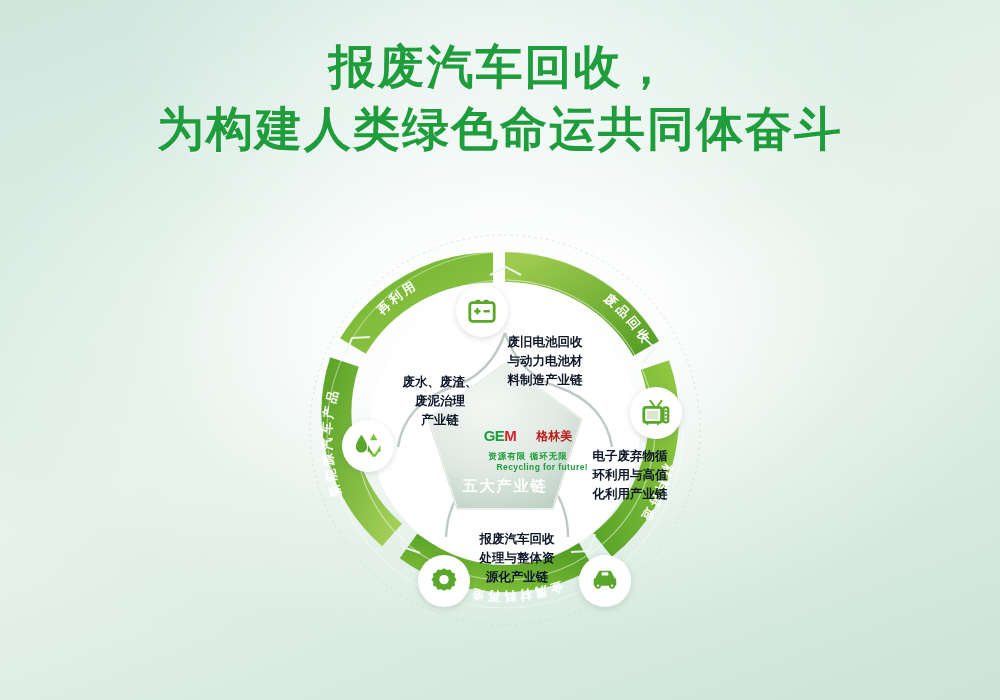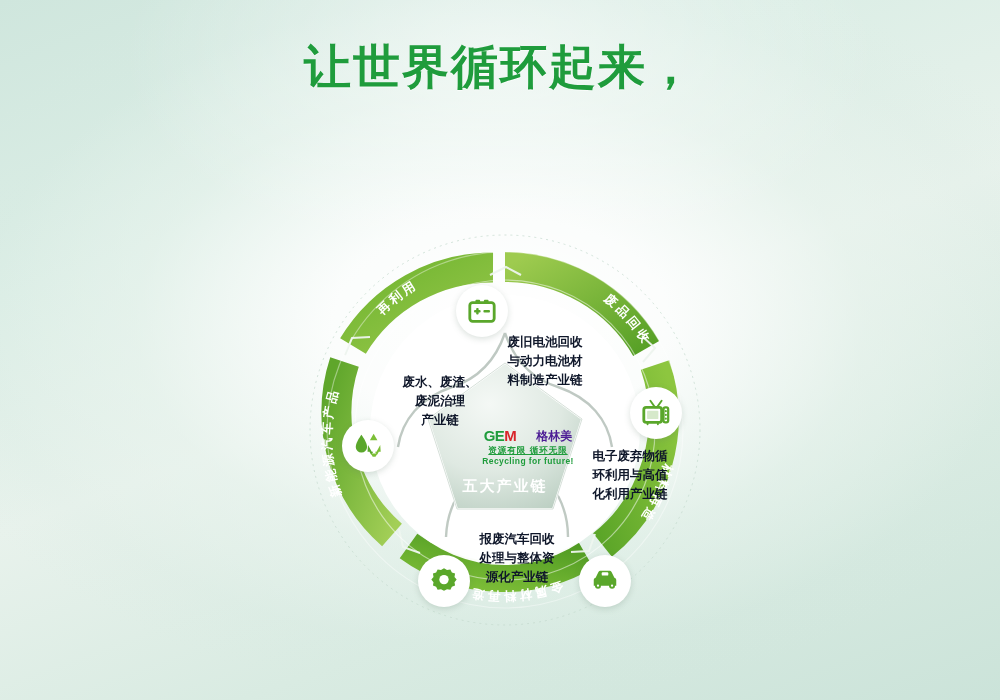--- a/index.html
+++ b/index.html
@@ -36,37 +36,38 @@
   .coreSub{
     font-family:"Liberation Sans","DejaVu Sans",sans-serif;
     font-size:15px;font-weight:700;fill:#ffffff;letter-spacing:2px;
   }
 
   
   .logoBox{position:absolute;left:178px;top:212px;width:120px;height:46px;text-align:center;}
   .logoRow1{display:flex;align-items:center;justify-content:center;gap:20px;height:17px;}
   .gemMark{font-size:15px;font-weight:700;color:#1f9c3c;letter-spacing:-0.5px;line-height:1;font-family:"Liberation Sans",sans-serif;}
   .gemMarkRed{color:#d8252b;}
-  .gemCn{font-size:12px;font-weight:700;color:#4c1d95;letter-spacing:0px;line-height:1;}
-  .logoRow2{font-size:8.5px;font-weight:700;color:#1f9c3c;letter-spacing:1px;margin-top:2px;line-height:1;text-decoration:underline;}
-  .logoRow3{font-size:8.5px;font-weight:700;color:#1f9c3c;letter-spacing:0.4px;margin-top:2px;line-height:1;font-family:"Liberation Sans",sans-serif;}
+  .gemCn{font-size:12px;font-weight:700;color:#b91c1c;letter-spacing:0px;line-height:1;}
+  .logoRow2{font-size:8.5px;font-weight:700;color:#1f9c3c;letter-spacing:1px;margin-top:8px;line-height:1;}
+  .logoRow3{font-size:8.5px;font-weight:700;color:#1f9c3c;letter-spacing:0.4px;margin-top:2px;line-height:1;font-family:"Liberation Sans",sans-serif;text-align:right;}
 
   
   .segBlock{position:absolute;color:#0f172a;font-size:12.5px;font-weight:600;line-height:1.5;text-align:center;white-space:pre-line;}
 
   .iconCircle{position:absolute;border-radius:50%;background:#ffffff;
     box-shadow:0 2px 6px rgba(90,120,100,0.22);display:flex;align-items:center;justify-content:center;}
 </style>
 </head>
 <body>
 
 <div class="bg-wash"></div>
 
 <div class="title">
-  <span class="l1">让世界循环起来，</span>
+  <span class="l1">报废汽车回收，</span>
+  <span class="l2">为构建人类绿色命运共同体奋斗</span>
 </div>
 
 <div class="diagram">
 
   <svg width="430" height="460" viewBox="0 0 430 460">
     <defs>
       <linearGradient id="ringA" x1="0" y1="0" x2="1" y2="1">
         <stop offset="0%" stop-color="#9ecb4f"></stop>
           <stop offset="100%" stop-color="#57a026"></stop>
       </linearGradient>

